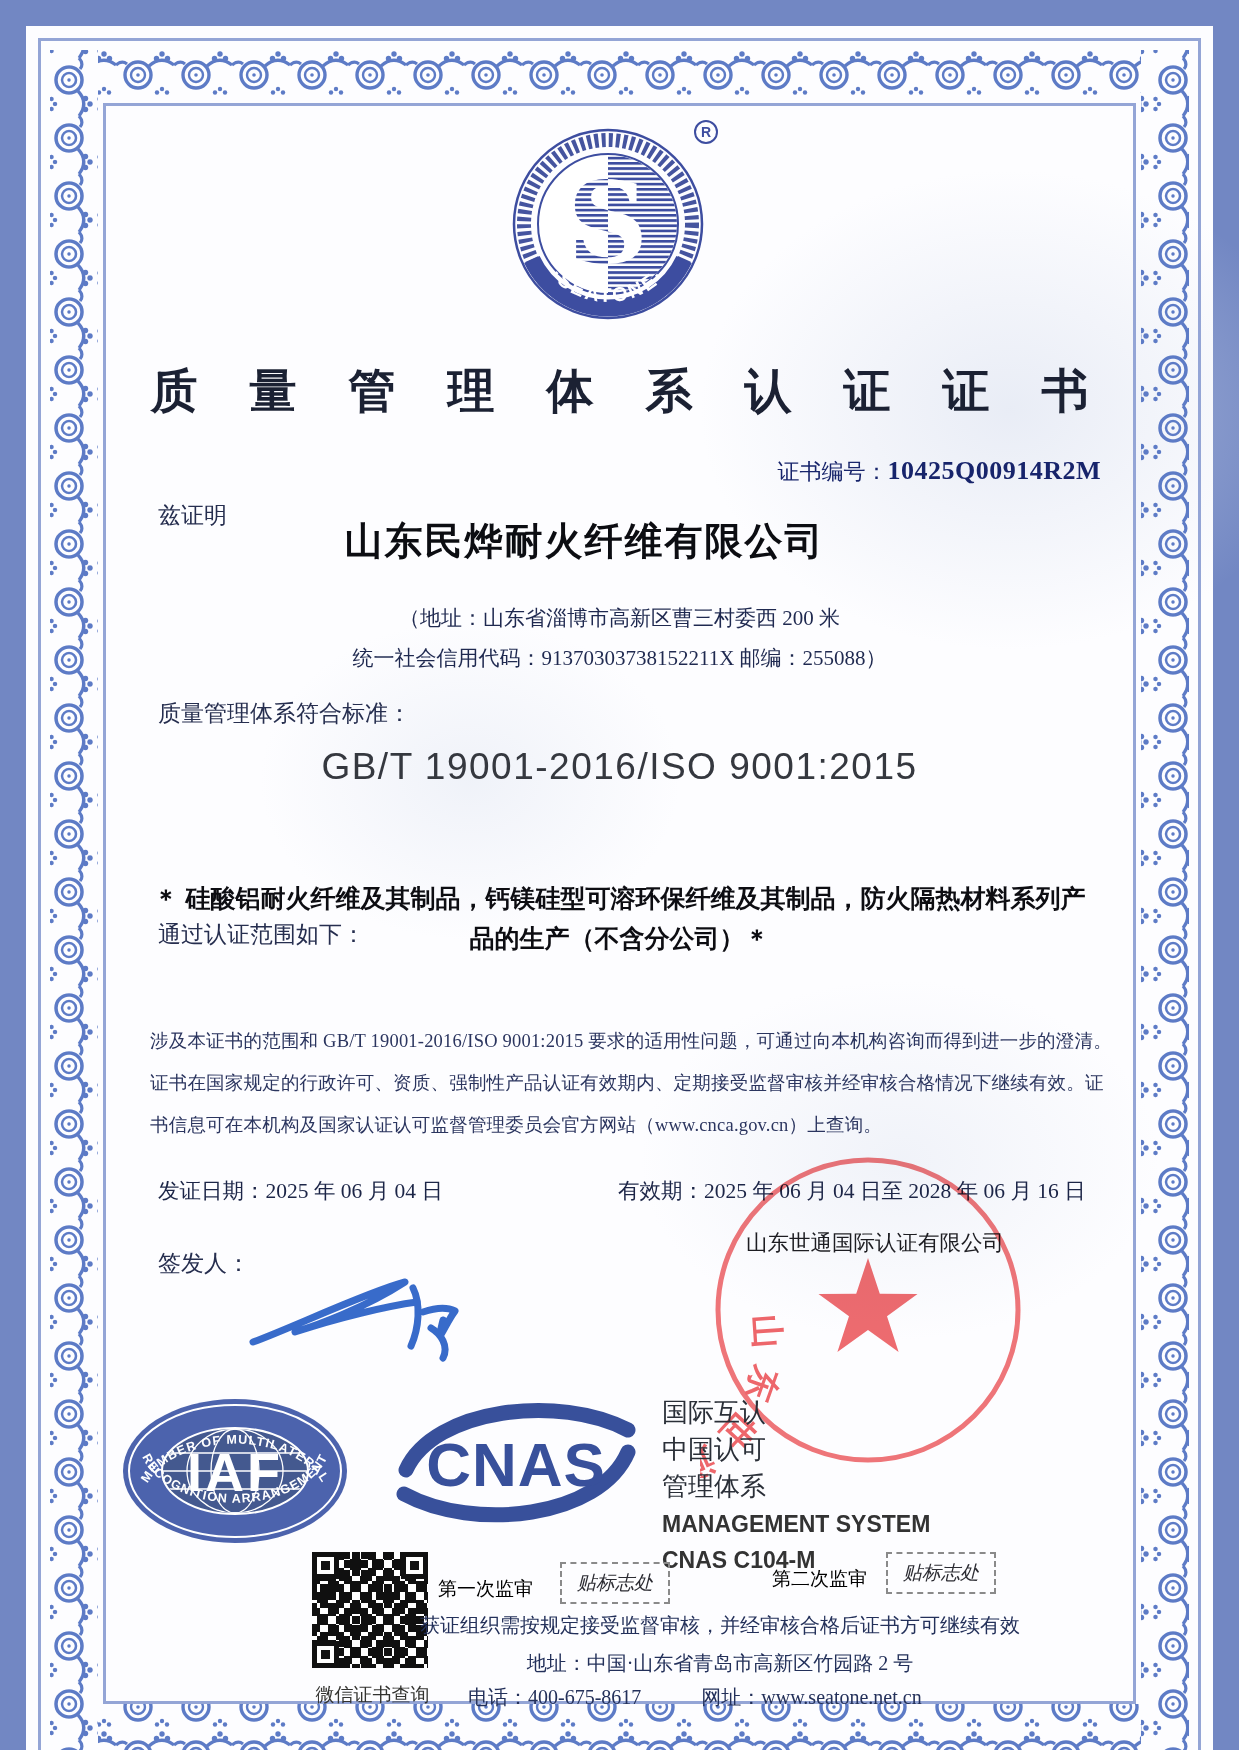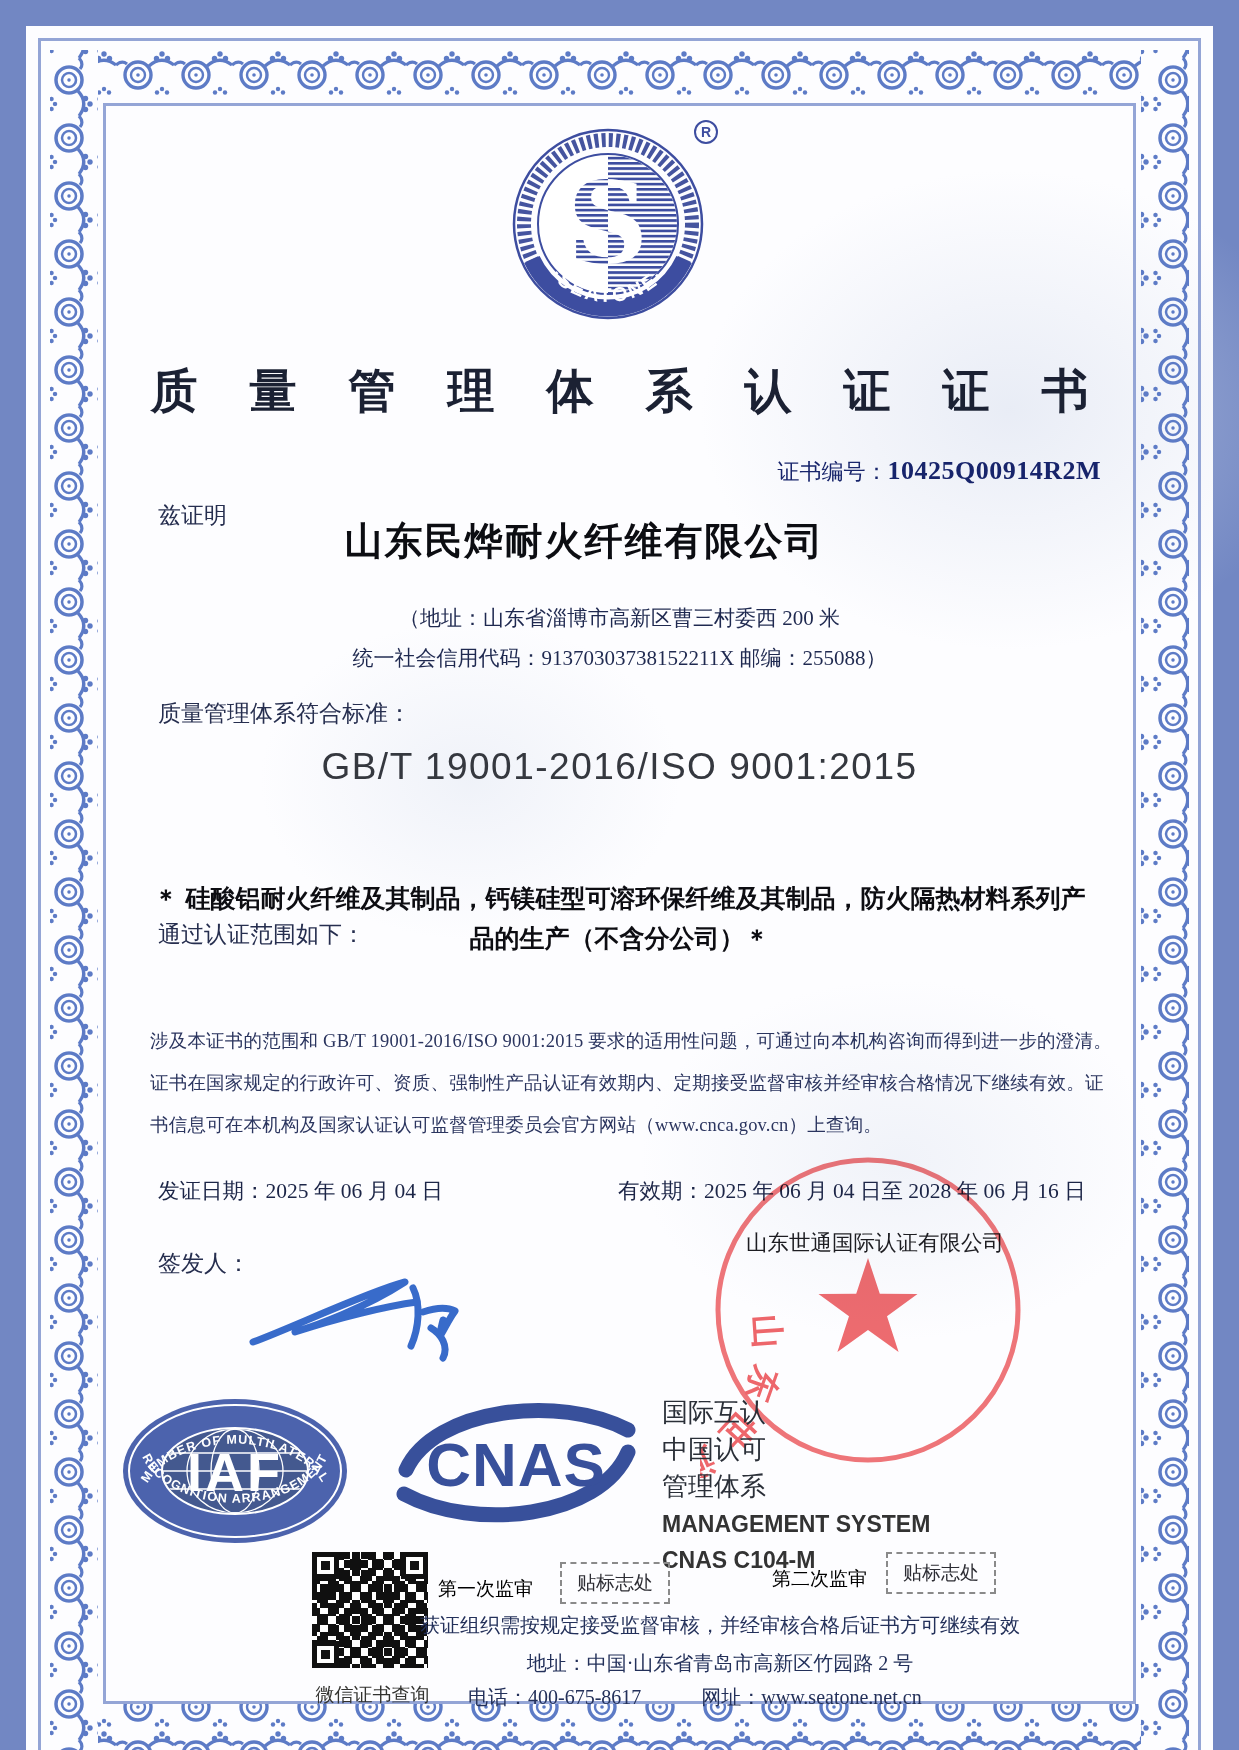--- a/index.html
+++ b/index.html
@@ -55,21 +55,21 @@
       repeating-conic-gradient(#101010 0% 25%, #fff 0% 50%) 0px 0px/16px 16px;
   }
   .qr i{position:absolute;width:27px;height:27px;border:5px solid #111;background:#fff;box-sizing:border-box;display:block;}
   .qr i b{display:block;width:9px;height:9px;margin:4px;background:#111;}
   .qr .tl{left:0;top:0}.qr .tr{right:0;top:0}.qr .bl{left:0;bottom:0}
   .qrcap{left:285px;top:1682px;width:175px;text-align:center;font-size:19px;color:#32322f;}
   .audit{font-size:19px;color:#000000;}
   .a1{left:438px;top:1576px;}
   .a2{left:772px;top:1566px;}
   .stickerbox{width:110px;height:42px;border:2px dashed #8a8a8a;box-sizing:border-box;
-    display:flex;align-items:center;justify-content:center;font-size:19px;color:#2c2c33;}
+    display:flex;align-items:center;justify-content:center;font-size:19px;color:#2c2c33;font-style:italic;}
   .b1{left:560px;top:1562px;}
   .b2{left:886px;top:1552px;}
   .sup{left:360px;top:1612px;width:660px;text-align:right;font-size:20px;color:#23305a;}
   .addr-f{left:430px;top:1650px;width:580px;text-align:center;font-size:20px;color:#23305a;}
   .phones{left:468px;top:1684px;display:flex;gap:60px;font-size:20px;color:#23305a;}
 </style>
 </head>
 <body>
 
 <div class="sheet"></div>

